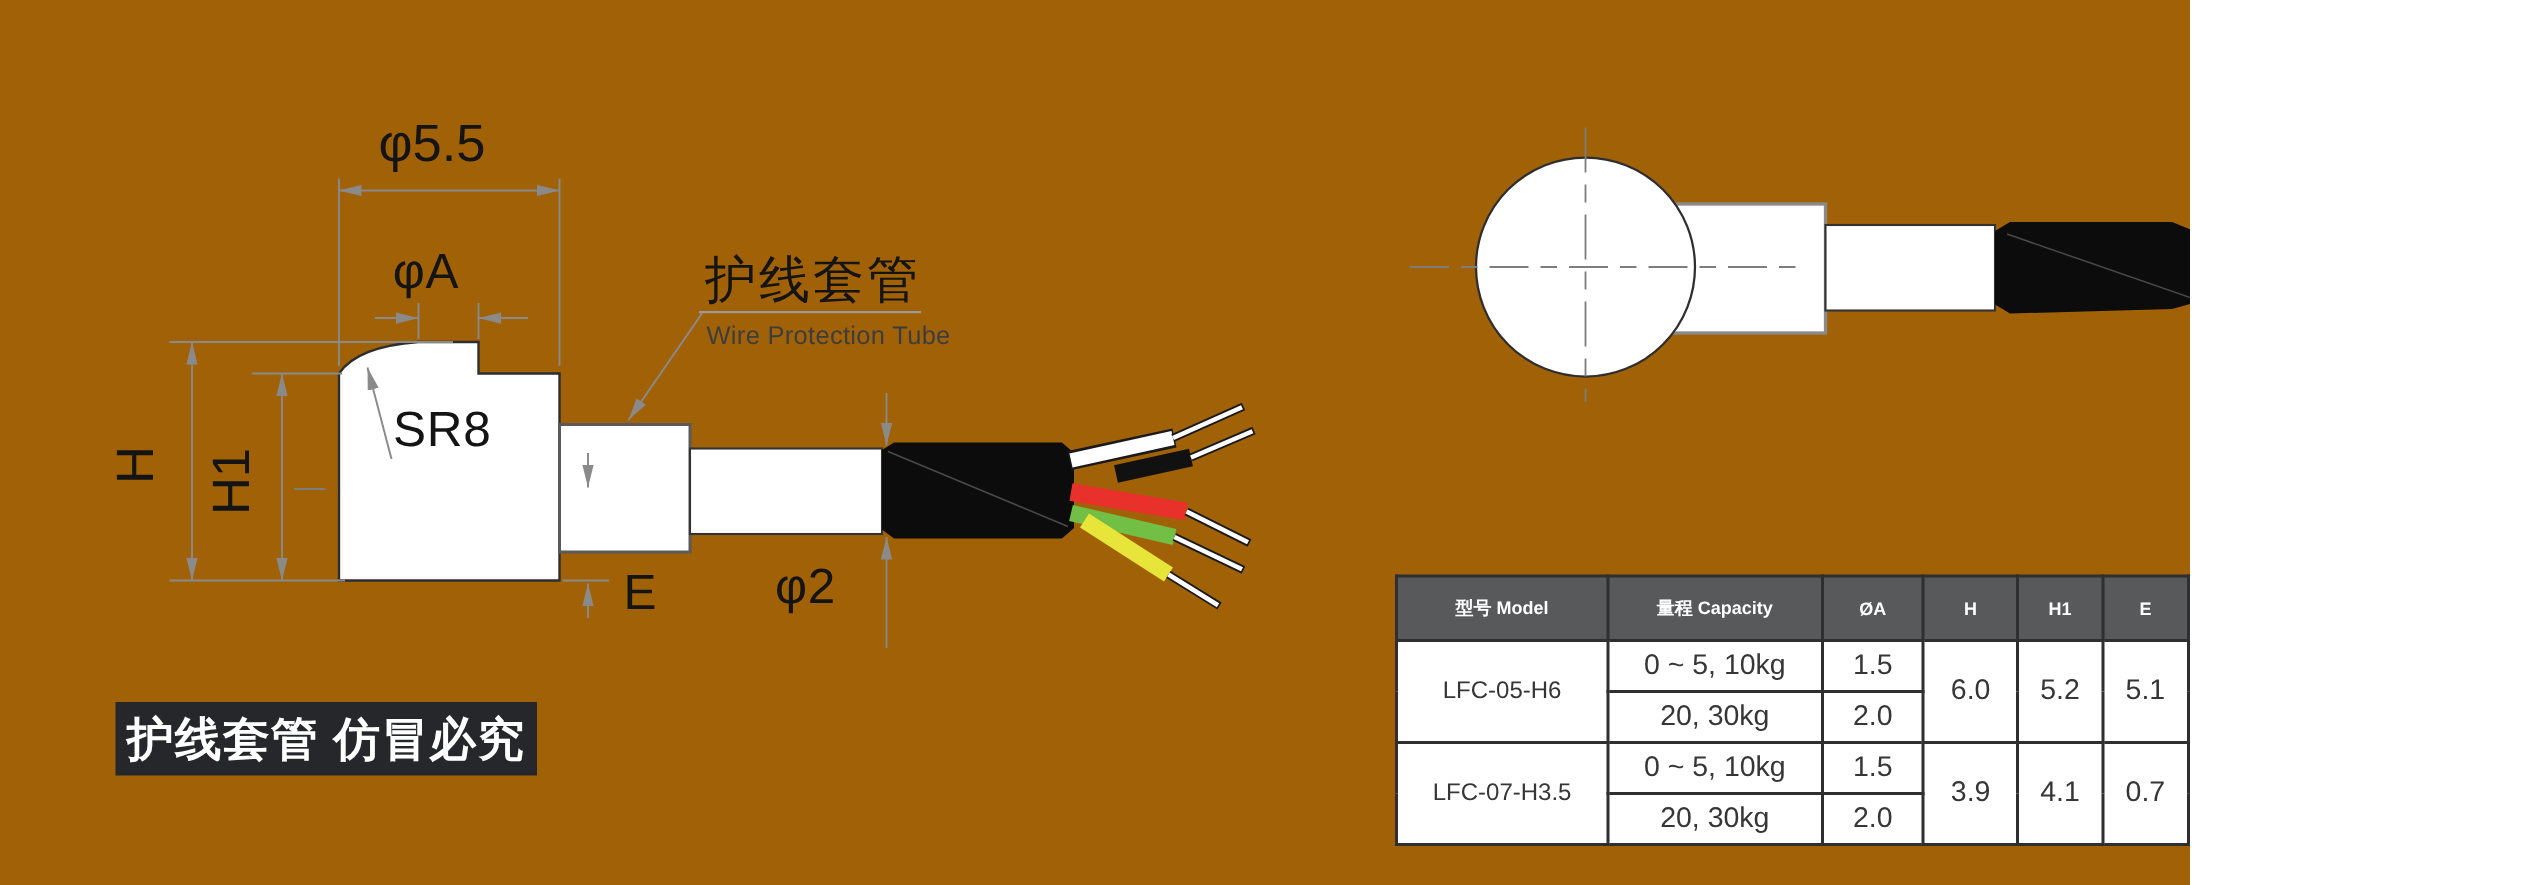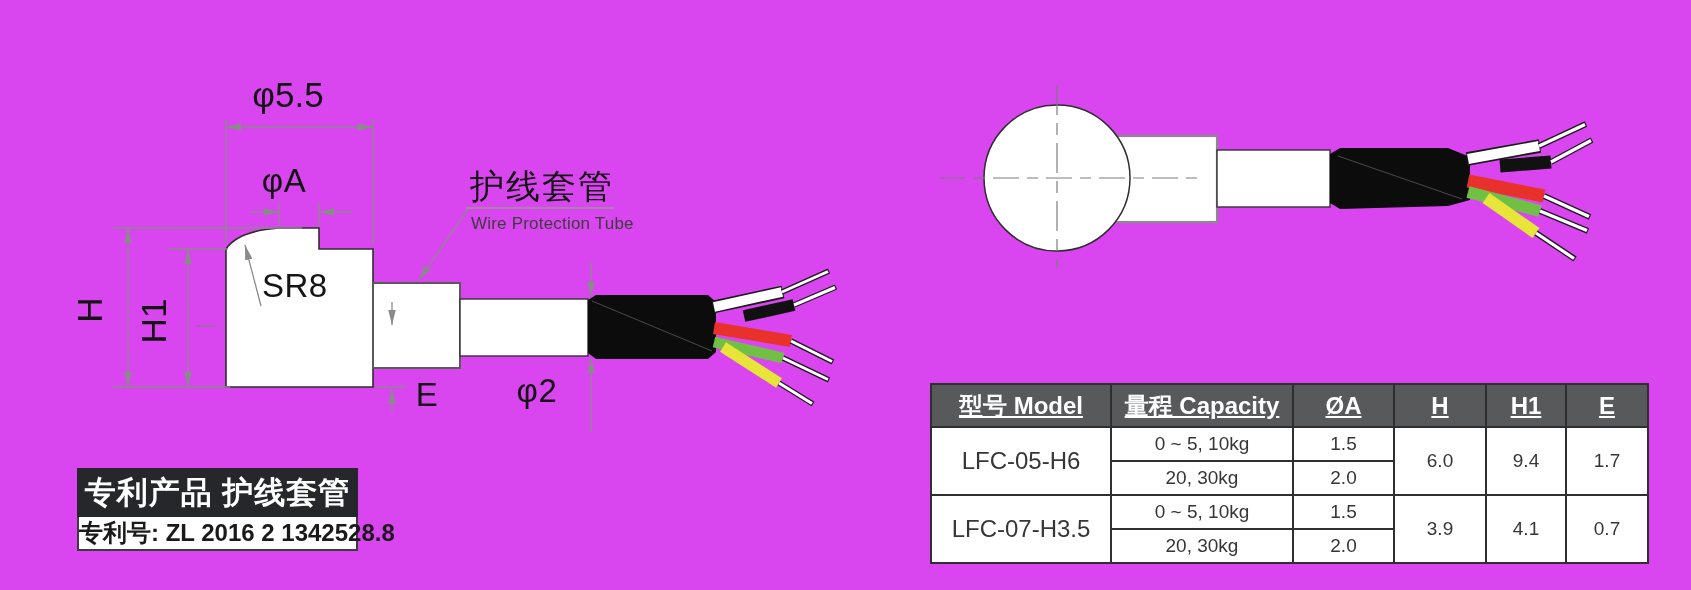--- a/index.html
+++ b/index.html
@@ -1,17 +1,17 @@
 <!DOCTYPE html>
 <html><head>
 <meta charset="utf-8">
 <style>
   html,body{margin:0;padding:0;background:#fff;}
   body{font-family:"Liberation Sans","DejaVu Sans",sans-serif;}
-  .page{position:relative;width:1691px;height:590px;background:#d946ef;overflow:hidden;}
+  .page{position:relative;width:1460px;height:590px;background:#a16207;overflow:hidden;}
   svg text{fill:#141414;}
   .dim-label{font-size:33px;font-weight:500;letter-spacing:0.5px;}
   .dim-label-big{font-size:35px;font-weight:500;}
   .cn-label{font-size:34px;font-weight:500;letter-spacing:2px;}
   .en-label{font-size:17px;fill:#3d3d3d;letter-spacing:0.2px;}
   .outline{fill:#ffffff;stroke:#2e2e2e;stroke-width:1.6;}
   .dimline{stroke:#8a8a8a;stroke-width:1.3;fill:none;}
   .centerline{stroke:#7d7d7d;stroke-width:1.2;fill:none;}
 
   
@@ -19,23 +19,23 @@
   .patent-banner{background:#25272b;color:#fff;height:49px;line-height:49px;text-align:center;
      font-size:31px;font-weight:700;letter-spacing:1px;white-space:nowrap;}
   .patent-number{background:#fff;border:2px solid #3c3c3c;border-top:none;color:#1a1a1a;height:32px;
      line-height:31px;text-align:center;font-size:24px;font-weight:600;white-space:nowrap;}
 
   
   .spec-table{position:absolute;left:930px;top:383px;border-collapse:collapse;table-layout:fixed;
      font-family:"Liberation Sans","DejaVu Sans",sans-serif;}
   .spec-table th,.spec-table td{border:2px solid #2f2f2f;text-align:center;vertical-align:middle;
      padding:0;white-space:nowrap;}
-  .spec-table th{background:#58595b;color:#ffffff;font-size:24px;font-weight:600;height:41px;text-decoration:underline;}
+  .spec-table th{background:#58595b;color:#ffffff;font-size:12px;font-weight:600;height:41px;}
   .spec-table td{color:#363636;font-size:19px;height:32px;background:#fff;}
-  .spec-table td.model{font-size:24px;}
+  .spec-table td.model{font-size:16px;}
 </style>
 </head>
 <body>
 
 <div class="page">
 
   <svg width="1691" height="590" viewBox="0 0 1691 590">
     <defs>
       <marker id="arr" viewBox="0 0 14 7" refX="14" refY="3.5" markerWidth="15" markerHeight="7.5" orient="auto-start-reverse" markerUnits="userSpaceOnUse">
         <path d="M0,0 L14,3.5 L0,7 Z" fill="#8a8a8a"></path>
@@ -174,22 +174,21 @@
       <g>
         <line x1="1486" y1="198" x2="1536" y2="233" stroke-width="12" stroke="#e7e43a"></line>
         <line x1="1536" y1="233" x2="1575" y2="259" stroke="#1a1a1a" stroke-width="5.8"></line>
         <line x1="1536" y1="233" x2="1574" y2="258.5" stroke="#ffffff" stroke-width="3.2"></line>
       </g>
     </g>
   </svg>
 
   
   <div class="patent">
-    <div class="patent-banner">专利产品 护线套管</div>
-    <div class="patent-number">专利号: ZL 2016 2 1342528.8</div>
+    <div class="patent-banner">护线套管 仿冒必究</div>
   </div>
 
   
   <table class="spec-table">
     <colgroup>
       <col style="width:180px">
         <col style="width:182px">
         <col style="width:101px">
       <col style="width:92px">
         <col style="width:80px">
@@ -204,22 +203,22 @@
         <th>H1</th>
         <th>E</th>
       </tr>
     </thead>
     <tbody>
       <tr>
         <td class="model" rowspan="2">LFC-05-H6</td>
         <td>0 ~ 5, 10kg</td>
         <td>1.5</td>
         <td rowspan="2">6.0</td>
-        <td rowspan="2">9.4</td>
-        <td rowspan="2">1.7</td>
+        <td rowspan="2">5.2</td>
+        <td rowspan="2">5.1</td>
       </tr>
       <tr>
         <td>20, 30kg</td>
         <td>2.0</td>
       </tr>
       <tr>
         <td class="model" rowspan="2">LFC-07-H3.5</td>
         <td>0 ~ 5, 10kg</td>
         <td>1.5</td>
         <td rowspan="2">3.9</td>

